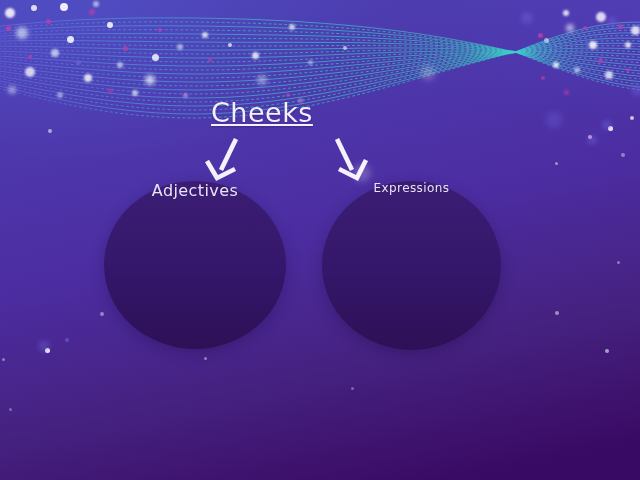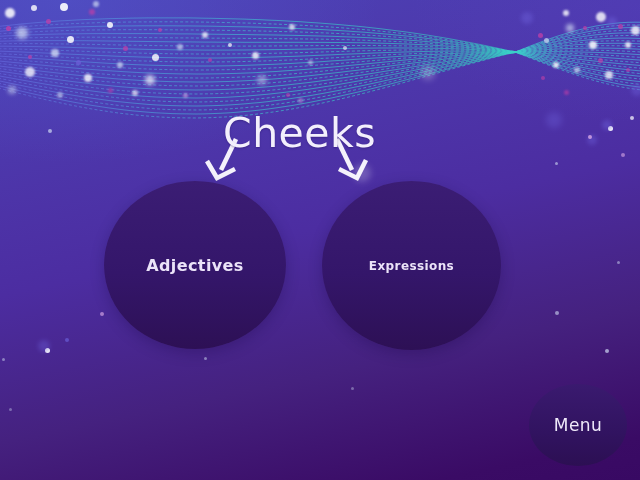--- a/index.html
+++ b/index.html
@@ -8,29 +8,30 @@
     font-family:"DejaVu Sans","Liberation Sans",sans-serif;
     background:
       radial-gradient(80% 55% at 10% 0%, rgba(85,95,215,.38), rgba(85,95,215,0) 62%),
       radial-gradient(60% 40% at 100% 2%, rgba(90,70,200,.25), rgba(90,70,200,0) 60%),
       linear-gradient(168deg,#4c43b6 0%,#4d39ad 22%,#4c2da1 48%,#45217f 72%,#3a0b65 93%,#380963 100%);
   }
   .layer{position:absolute;inset:0;pointer-events:none;}
   svg.deco{position:absolute;left:0;top:0;pointer-events:none;}
   .dot{position:absolute;border-radius:50%;}
   .page-title{
-    position:absolute;left:211px;top:97px;margin:12px;
-    font-size:41px;font-weight:400;letter-spacing:.5px;color:#f3effc;
+    position:absolute;left:211px;top:97px;margin:0;
+    font-size:27px;font-weight:400;letter-spacing:.5px;color:#f3effc;
     text-shadow:0 1px 2px rgba(30,10,80,.35);
+    text-decoration:underline;
   }
   .topic{
     position:absolute;border-radius:50%;
     background:linear-gradient(180deg,#3b1d74 0%,#34166a 55%,#2d1055 100%);
-    display:flex;align-items:center;justify-content:center;
-    color:#ebe3f8;cursor:pointer;box-shadow:0 4px 14px rgba(20,5,60,.25);font-weight:bold;
+    display:flex;align-items:flex-start;justify-content:center;
+    color:#ebe3f8;cursor:pointer;box-shadow:0 4px 14px rgba(20,5,60,.25);
   }
   .topic span{letter-spacing:.4px;}
   #circle-adjectives{left:104px;top:181px;width:182px;height:168px;font-size:16px;}
   #circle-expressions{left:322px;top:181px;width:179px;height:169px;font-size:12px;}
   #menu-button{
     position:absolute;left:529px;top:384px;width:98px;height:82px;border-radius:50%;
     background:linear-gradient(180deg,#3a1a6f 0%,#311360 60%,#2c0f53 100%);
     display:flex;align-items:center;justify-content:center;
     color:#efe9fa;font-size:17px;letter-spacing:.4px;cursor:pointer;
   }
@@ -173,17 +174,14 @@
   <h1 class="page-title">Cheeks</h1>
 
   <div class="topic" id="circle-adjectives">
     <span>Adjectives</span>
   </div>
 
   <div class="topic" id="circle-expressions">
     <span>Expressions</span>
   </div>
 
-  <div id="menu-button">
-    <span>Menu</span>
-  </div>
 
 </div>
 
 </body></html>

